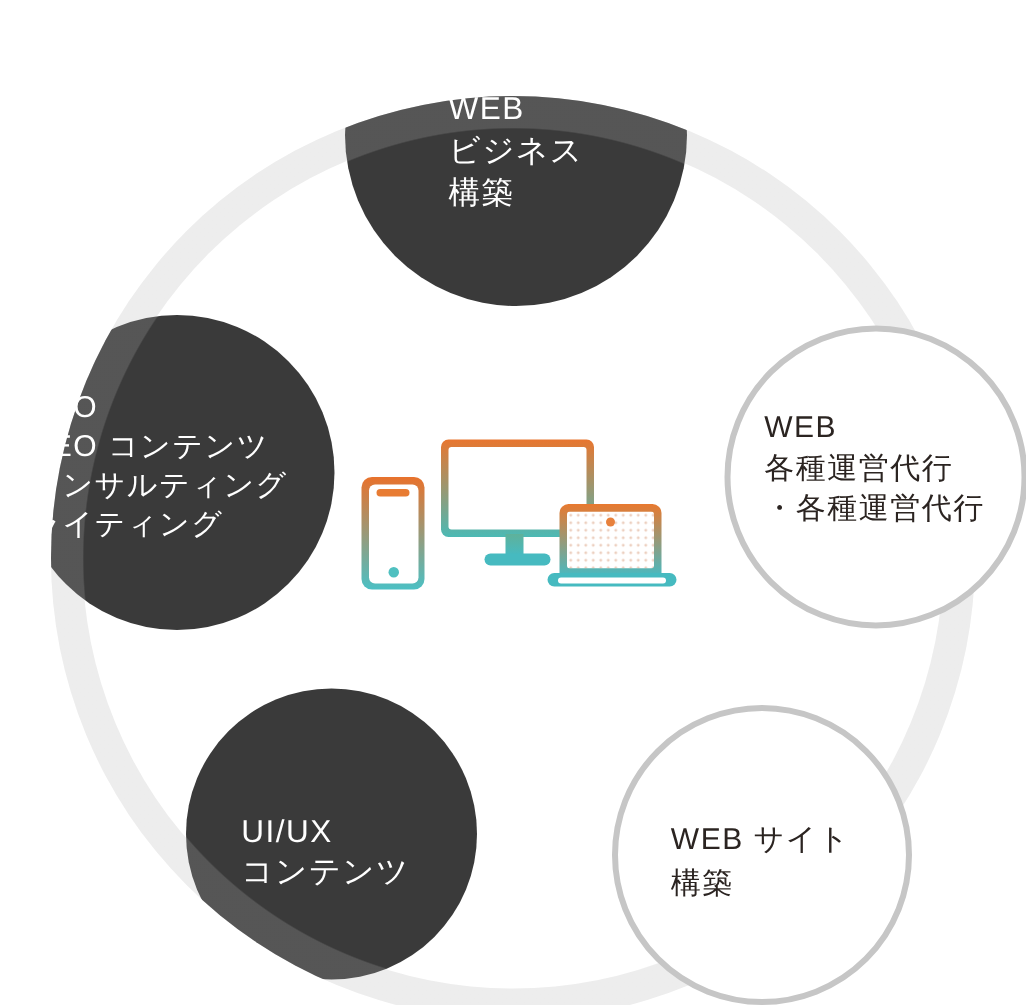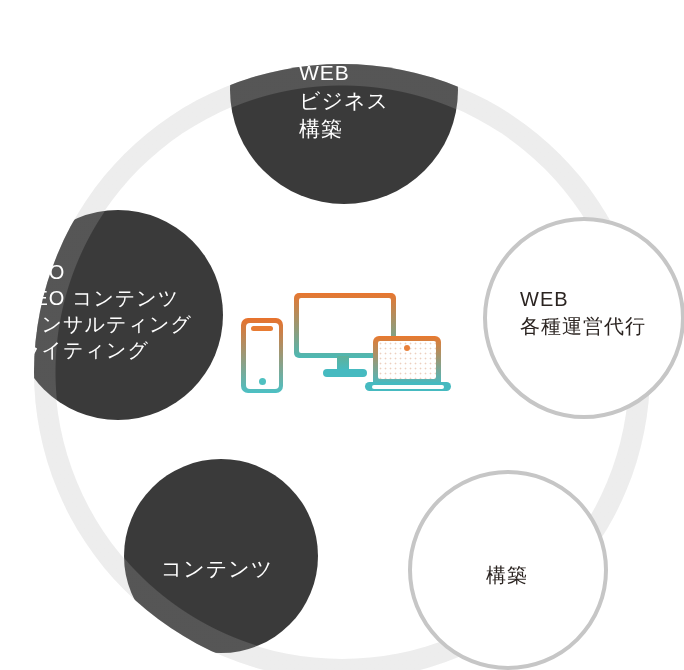--- a/index.html
+++ b/index.html
@@ -133,29 +133,32 @@
   </div>
 
   <div class="label label-light-text label-seo">
     <div>SEO</div>
     <div>SEO コンテンツ</div>
     <div>コンサルティング</div>
     <div>ライティング</div>
   </div>
 
   <div class="label label-light-text label-uiux">
+    <div>UI/UX</div>
     <div>コンテンツ</div>
   </div>
 
   <div class="label label-dark-text label-marketing">
     <div>WEB</div>
     <div>各種運営代行</div>
+    <div>・各種運営代行</div>
   </div>
 
   <div class="label label-dark-text label-site">
+    <div>WEB サイト</div>
     <div>構築</div>
   </div>
 
   <div class="devices">
     <div class="phone">
       <div class="phone-inner"></div>
       <div class="phone-speaker"></div>
       <div class="phone-dot"></div>
     </div>
     <div class="monitor">

